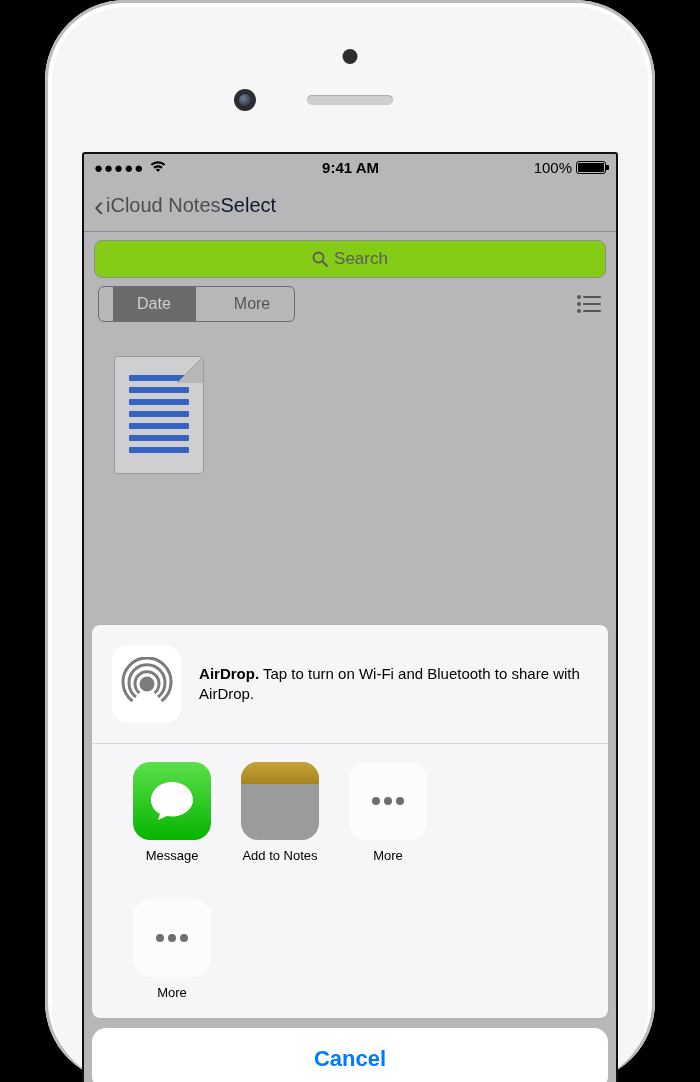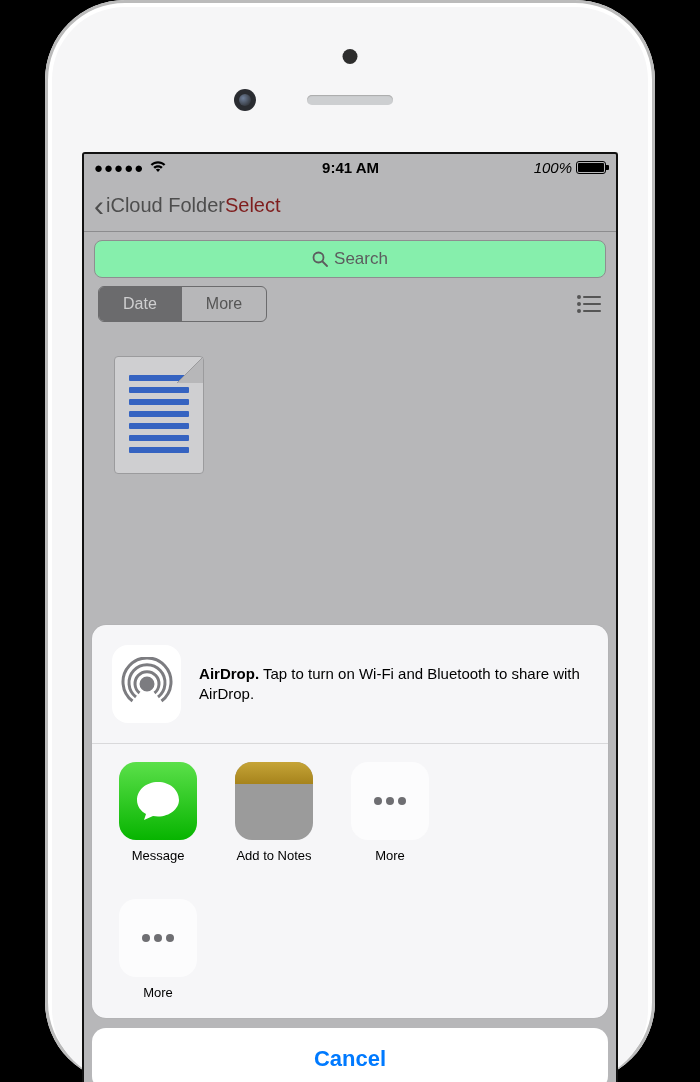--- a/index.html
+++ b/index.html
@@ -10,55 +10,55 @@
 .speaker{position:absolute;top:88px;left:50%;transform:translateX(-50%);width:86px;height:10px;background:#cdcfd1;border-radius:6px;box-shadow:inset 0 1px 1px #aaa;}
 .cam{position:absolute;top:82px;left:182px;width:22px;height:22px;background:#2a2c31;border-radius:50%;}
 .cam:after{content:"";position:absolute;top:5px;left:5px;width:12px;height:12px;border-radius:50%;background:radial-gradient(circle at 35% 35%,#6f7f9a,#222);}
 .sensor{position:absolute;top:42px;left:50%;transform:translateX(-50%);width:15px;height:15px;background:#2d2d2d;border-radius:50%;}
 
 .screen{position:absolute;top:145px;left:30px;width:536px;height:938px;background:#b7b7b9;border:2px solid #111;border-bottom:none;border-radius:3px 3px 0 0;overflow:hidden;}
 
 .status{height:26px;display:flex;align-items:center;justify-content:space-between;padding:0 10px;font-size:15px;color:#000;}
 .status .dots{letter-spacing:1px;}
 .status .center{font-weight:600;text-align:right;}
-.status .right{display:flex;align-items:center;gap:4px;font-style:italic;}
+.status .right{display:flex;align-items:center;gap:4px;}
 .batt{width:30px;height:13px;border:1.4px solid #000;border-radius:3px;position:relative;}
 .batt:after{content:"";position:absolute;right:-4px;top:3px;width:3px;height:5px;background:#000;border-radius:0 1px 1px 0;}
 .batt-fill{position:absolute;left:1px;top:1px;bottom:1px;right:1px;background:#000;border-radius:1px;}
 .wifi{display:inline-block;}
 
 .nav{height:52px;display:flex;align-items:center;padding:0 10px;border-bottom:1px solid #8c8c8e;}
 .back{display:flex;align-items:center;color:#4d4d4d;font-size:20px;}
 .chev{font-size:30px;line-height:1;margin-right:2px;color:#4d4d4d;font-weight:300;}
 .title{flex:1;text-align:center;font-weight:700;font-size:21px;color:#000;margin-left:-10px;}
-.select{color:#7f1d1d;font-size:20px;}
-
-.searchbar{margin:8px 10px;padding:8px;background:#86efac;border-radius:8px;border:1px solid #8e8e90;display:flex;align-items:center;justify-content:center;color:#5c5c5e;font-size:17px;}
+.select{color:#0f172a;font-size:20px;}
+
+.searchbar{margin:8px 10px;padding:8px;background:#84cc16;border-radius:8px;border:1px solid #8e8e90;display:flex;align-items:center;justify-content:center;color:#5c5c5e;font-size:17px;}
 .searchbar .mag{margin-right:6px;}
 
 .filters{display:flex;align-items:center;padding:0 14px 14px;}
 .seg{display:flex;border:1px solid #6b6b6d;border-radius:6px;overflow:hidden;}
-.seg div{padding:8px 24px;font-size:16px;color:#555;border-right:1px solid #6b6b6d;}
+.seg div{padding:8px 24px;font-size:16px;color:#555;border-right:1px solid #6b6b6d;margin-left:14px;}
 .seg div:last-child{border-right:none;}
 .seg .active{background:#6b6b6d;color:#cfcfd0;}
 .listicon{margin-left:auto;color:#555;}
 
 .file{margin:20px 0 0 30px;width:90px;height:118px;background:#cfcfd1;border:1px solid #9b9b9d;border-radius:4px;position:relative;padding:18px 14px 0;}
 .file:before{content:"";position:absolute;top:0;right:0;width:26px;height:26px;background:linear-gradient(135deg,transparent 49%,#9b9b9d 50%,#b7b7b9 52%);}
 .file .line{height:6px;background:#3563c1;margin-bottom:6px;border-radius:1px;}
 
 .sheet{position:absolute;left:8px;right:8px;bottom:0;}
-.panel{background:rgba(248,248,250,0.97);border-radius:14px;overflow:hidden;margin-bottom:10px;box-shadow:0 0 1px rgba(0,0,0,0.2);}
+.panel{background:rgba(248,248,250,0.97);border-radius:8px;overflow:hidden;margin-bottom:10px;box-shadow:0 0 1px rgba(0,0,0,0.2);}
 .sect{padding:20px;border-bottom:1px solid #d9d9db;}
 .sect:last-child{border-bottom:none;}
 .air{display:flex;align-items:center;gap:18px;}
 .air-icon{width:78px;height:78px;background:#fff;border-radius:16px;display:flex;align-items:center;justify-content:center;}
 .air-text{font-size:15px;color:#000;line-height:1.35;}
 .air-text b{font-weight:700;}
-.apps{display:flex;gap:32px;padding:18px 24px;}
+.apps{display:flex;gap:24px;padding:18px 38px;}
 .app{display:flex;flex-direction:column;align-items:center;width:84px;}
 .app-ic{width:78px;height:78px;border-radius:17px;display:flex;align-items:center;justify-content:center;margin-bottom:8px;}
 .app-label{font-size:13px;color:#000;white-space:nowrap;}
 .ic-msg{background:linear-gradient(#5be04a,#07b400);}
 .ic-mail{background:linear-gradient(#58b9ff,#0264e0);}
 .ic-notes{background:#9b9b9b;position:relative;overflow:hidden;}
 .ic-notes:before{content:"";position:absolute;top:0;left:0;right:0;height:22px;background:linear-gradient(#c6a437,#a6831c);}
 .ic-more{background:#fcfcfd;}
 .cancel{background:#fff;border-radius:14px;text-align:center;padding:18px;font-size:22px;color:#007aff;font-weight:600;}
 svg{display:block;}
@@ -87,21 +87,21 @@
           <span>100%</span>
           <span class="batt">
               <span class="batt-fill"></span>
             </span>
         </span>
       </div>
 
       <div class="nav">
         <div class="back">
           <span class="chev">‹</span>
-          <span>iCloud Folder</span>
+          <span>iCloud Notes</span>
         </div>
         <div class="select">Select</div>
       </div>
 
       <div class="searchbar">
         <span class="mag">
           <svg width="16" height="16" viewBox="0 0 16 16">
               <circle cx="6.5" cy="6.5" r="5" stroke="#5c5c5e" stroke-width="1.8" fill="none"></circle>
               <line x1="10.5" y1="10.5" x2="15" y2="15" stroke="#5c5c5e" stroke-width="1.8" stroke-linecap="round"></line>
             </svg>

